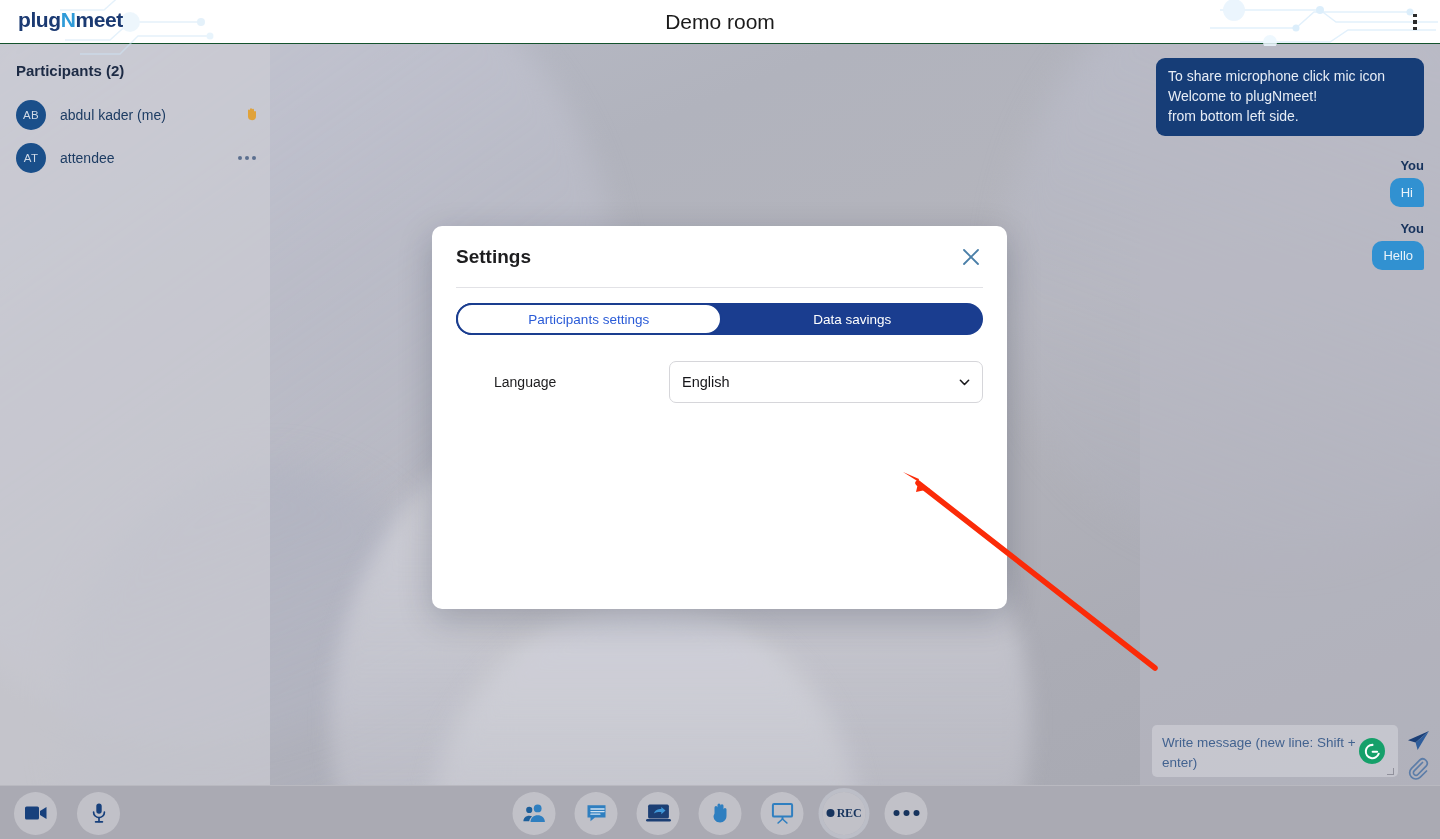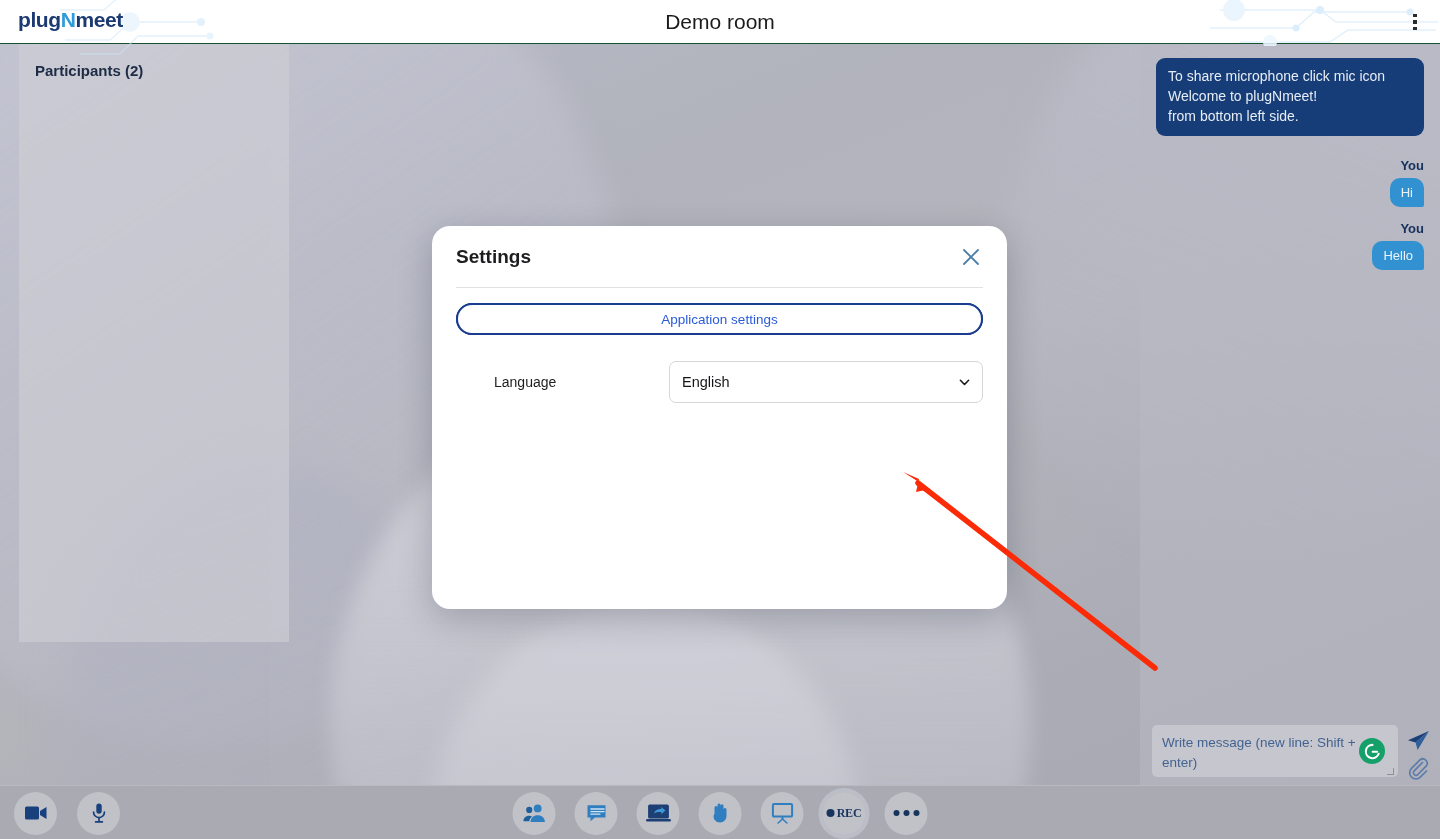--- a/index.html
+++ b/index.html
@@ -85,24 +85,23 @@
     background: linear-gradient(180deg, rgba(208,209,218,.9), rgba(196,196,206,.2));
     filter: blur(12px);
   }
   .stage-video {
     position: absolute; left: 270px; top: 0; width: 870px; height: 741px;
     background: rgba(255,255,255,0.02);
   }
 
   
   .participants {
-    position: absolute; left: 0; top: 44px; width: 270px; height: 598px;
+    position: absolute; left: 0; top: 44px; width: 270px; height: 741px;
     background: rgba(206,206,213,0.62);
     z-index: 20;
-    margin-left: 19px;
   }
   .participants-title {
     padding: 18px 0 0 16px;
     font-size: 15px; font-weight: bold; color: #1d2b45;
   }
   .p-list { margin-top: 14px; }
   .p-row {
     display: flex; align-items: center;
     height: 43px; padding: 0 12px 0 16px;
     position: relative;
@@ -218,21 +217,21 @@
   }
   .rec-dot { width: 8px; height: 8px; border-radius: 50%; background: #17345e; display:block; }
   .more-dots { display: flex; gap: 4px; }
   .more-dots i { width: 6px; height: 6px; border-radius: 50%; background: #17345e; display:block; }
 
   
   .modal {
     position: absolute; left: 432px; top: 226px;
     width: 575px; height: 383px;
     background: #ffffff;
-    border-radius: 18px;
+    border-radius: 10px;
     box-shadow: 0 10px 34px rgba(10,20,40,0.22);
     z-index: 60;
   }
   .modal-head {
     position: relative; height: 62px;
     border-bottom: 1px solid #e2e2e6;
     margin: 0 24px;
     display: flex; align-items: center;
   }
   .modal-title { font-size: 19px; font-weight: bold; color: #1d1d1f; }
@@ -326,20 +325,47 @@
 
   <div class="header-menu">
     <i></i>
     <i></i>
     <i></i>
   </div>
 </div>
 
 <div class="participants">
   <div class="participants-title">Participants (2)</div>
+  <div class="p-list">
+
+    <div class="p-row">
+      <div class="p-avatar">AB</div>
+      <div class="p-name">abdul kader (me)</div>
+      <div class="p-action">
+        <span class="p-hand">
+          <svg width="13" height="14" viewBox="0 0 13 14">
+            <path d="M3 7.5 V3.6 a1 1 0 0 1 2 0 V7 V2.2 a1 1 0 0 1 2 0 V7 V2.8 a1 1 0 0 1 2 0 V7.6 V5 a1 1 0 0 1 2 0 v4.2 c0 2.4-1.6 4-4 4 -2.6 0-4-1.4-4-3.6z" fill="#e0a23a"></path>
+          </svg>
+        </span>
+      </div>
+    </div>
+
+    <div class="p-row">
+      <div class="p-avatar">AT</div>
+      <div class="p-name">attendee</div>
+      <div class="p-action">
+        <span class="p-dots">
+          <i></i>
+          <i></i>
+          <i></i>
+        </span>
+      </div>
+    </div>
+
+  </div>
 </div>
 
 <div class="chat">
   <div class="chat-msgs">
 
     <div class="msg-system">
       <div>To share microphone click mic icon</div>
       <div>Welcome to plugNmeet!</div>
       <div>from bottom left side.</div>
     </div>
@@ -465,21 +491,22 @@
   <div class="modal-head">
     <div class="modal-title">Settings</div>
     <div class="modal-close">
       <svg width="28" height="28" viewBox="0 0 28 28">
         <path d="M7 7 L21 21 M21 7 L7 21" stroke="#4a7fa8" stroke-width="1.8" stroke-linecap="round"></path>
       </svg>
     </div>
   </div>
 
   <div class="tabs">
-    <div class="tab active">Application settings</div>
+    <div class="tab active">Participants settings</div>
+    <div class="tab">Data savings</div>
   </div>
 
   <div class="modal-body">
     <div class="form-row">
       <div class="form-label">Language</div>
       <div class="select-wrap">
         <select class="lang-select">
           <option>English</option>
         </select>
         <svg class="select-caret" viewBox="0 0 12 12">

